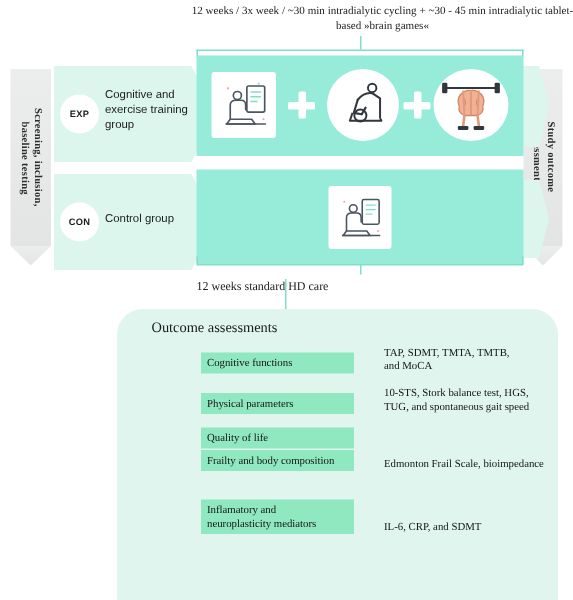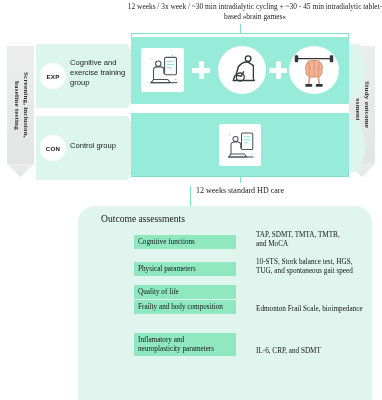--- a/index.html
+++ b/index.html
@@ -36,21 +36,21 @@
 
   
   .brace-bot{
     position:absolute;left:131px;top:176px;width:218px;height:10px;
   }
   .brace-bot .bar{position:absolute;left:0;top:0;width:100%;height:1.2px;background:#7fdfc8;}
   .brace-bot .tickL{position:absolute;left:0;top:-5px;width:1.2px;height:5px;background:#7fdfc8;}
   .brace-bot .tickR{position:absolute;right:0;top:-5px;width:1.2px;height:5px;background:#7fdfc8;}
   .brace-bot .stem{position:absolute;left:50%;top:0px;width:1.2px;height:7px;background:#7fdfc8;}
   .hd-care-label{
-    position:absolute;left:131px;top:186px;width:218px;text-align:center;
+    position:absolute;left:131px;top:186px;width:218px;text-align:left;
     font-size:8px;color:#1b1b1b;
   }
 
   
   .varrow{
     position:absolute;
     background:linear-gradient(180deg,#eceded 0%,#e3e5e5 100%);
     display:flex;align-items:center;justify-content:center;
   }
   .varrow .tip{
@@ -329,19 +329,19 @@
       <div class="chip">Quality of life</div>
     </div>
 
     <div class="row" id="row-3">
       <div class="chip">Frailty and body composition</div>
       <div class="detail">Edmonton Frail Scale, bioimpedance</div>
     </div>
 
     <div class="row" id="row-4">
       <div class="chip">Inflamatory and
-neuroplasticity parameters</div>
+neuroplasticity mediators</div>
       <div class="detail">IL-6, CRP, and SDMT</div>
     </div>
 
   </div>
 
 </div>
 
 </body></html>

